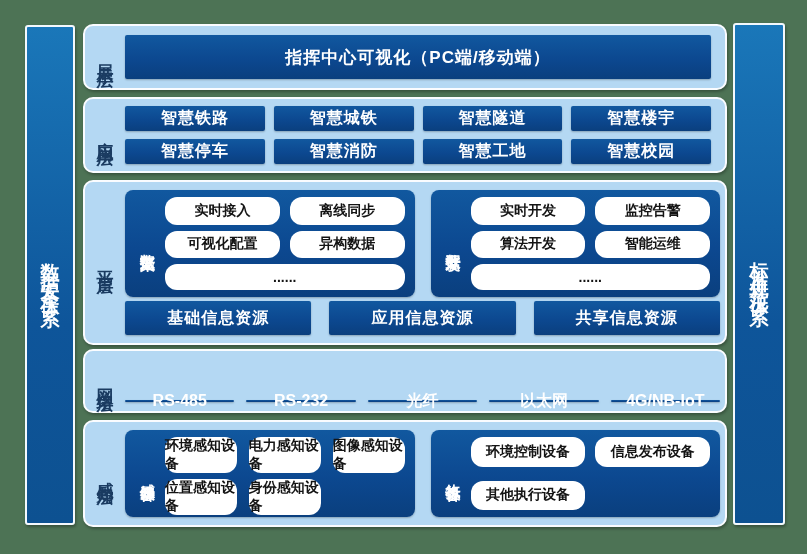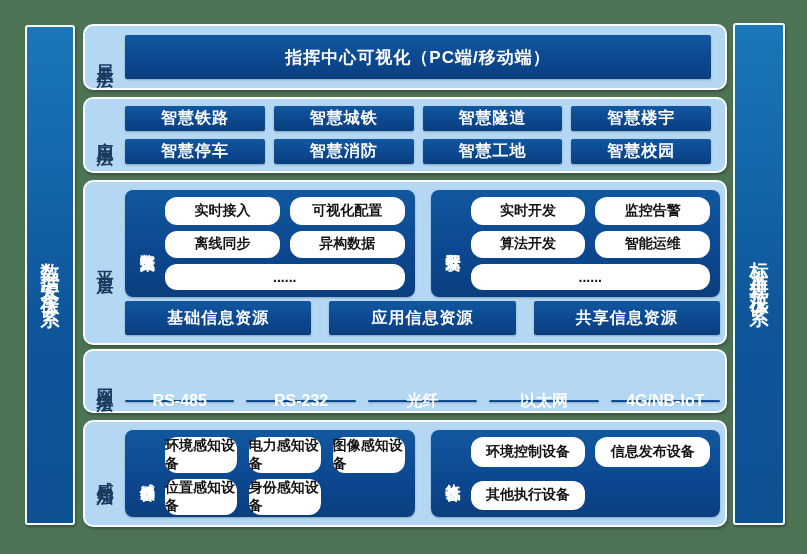--- a/index.html
+++ b/index.html
@@ -110,22 +110,22 @@
       </div>
       <div class="r3-content">
         <div class="group-row">
 
           <div class="darkbox group">
             <div class="group-label">
               <div class="vtext">数据汇聚</div>
             </div>
             <div class="wgrid">
               <div class="whitebox">实时接入</div>
+              <div class="whitebox">离线同步</div>
               <div class="whitebox">可视化配置</div>
-              <div class="whitebox">离线同步</div>
               <div class="whitebox">异构数据</div>
               <div class="whitebox span2">......</div>
             </div>
           </div>
 
           <div class="darkbox group">
             <div class="group-label">
               <div class="vtext">数据开发</div>
             </div>
             <div class="wgrid">

